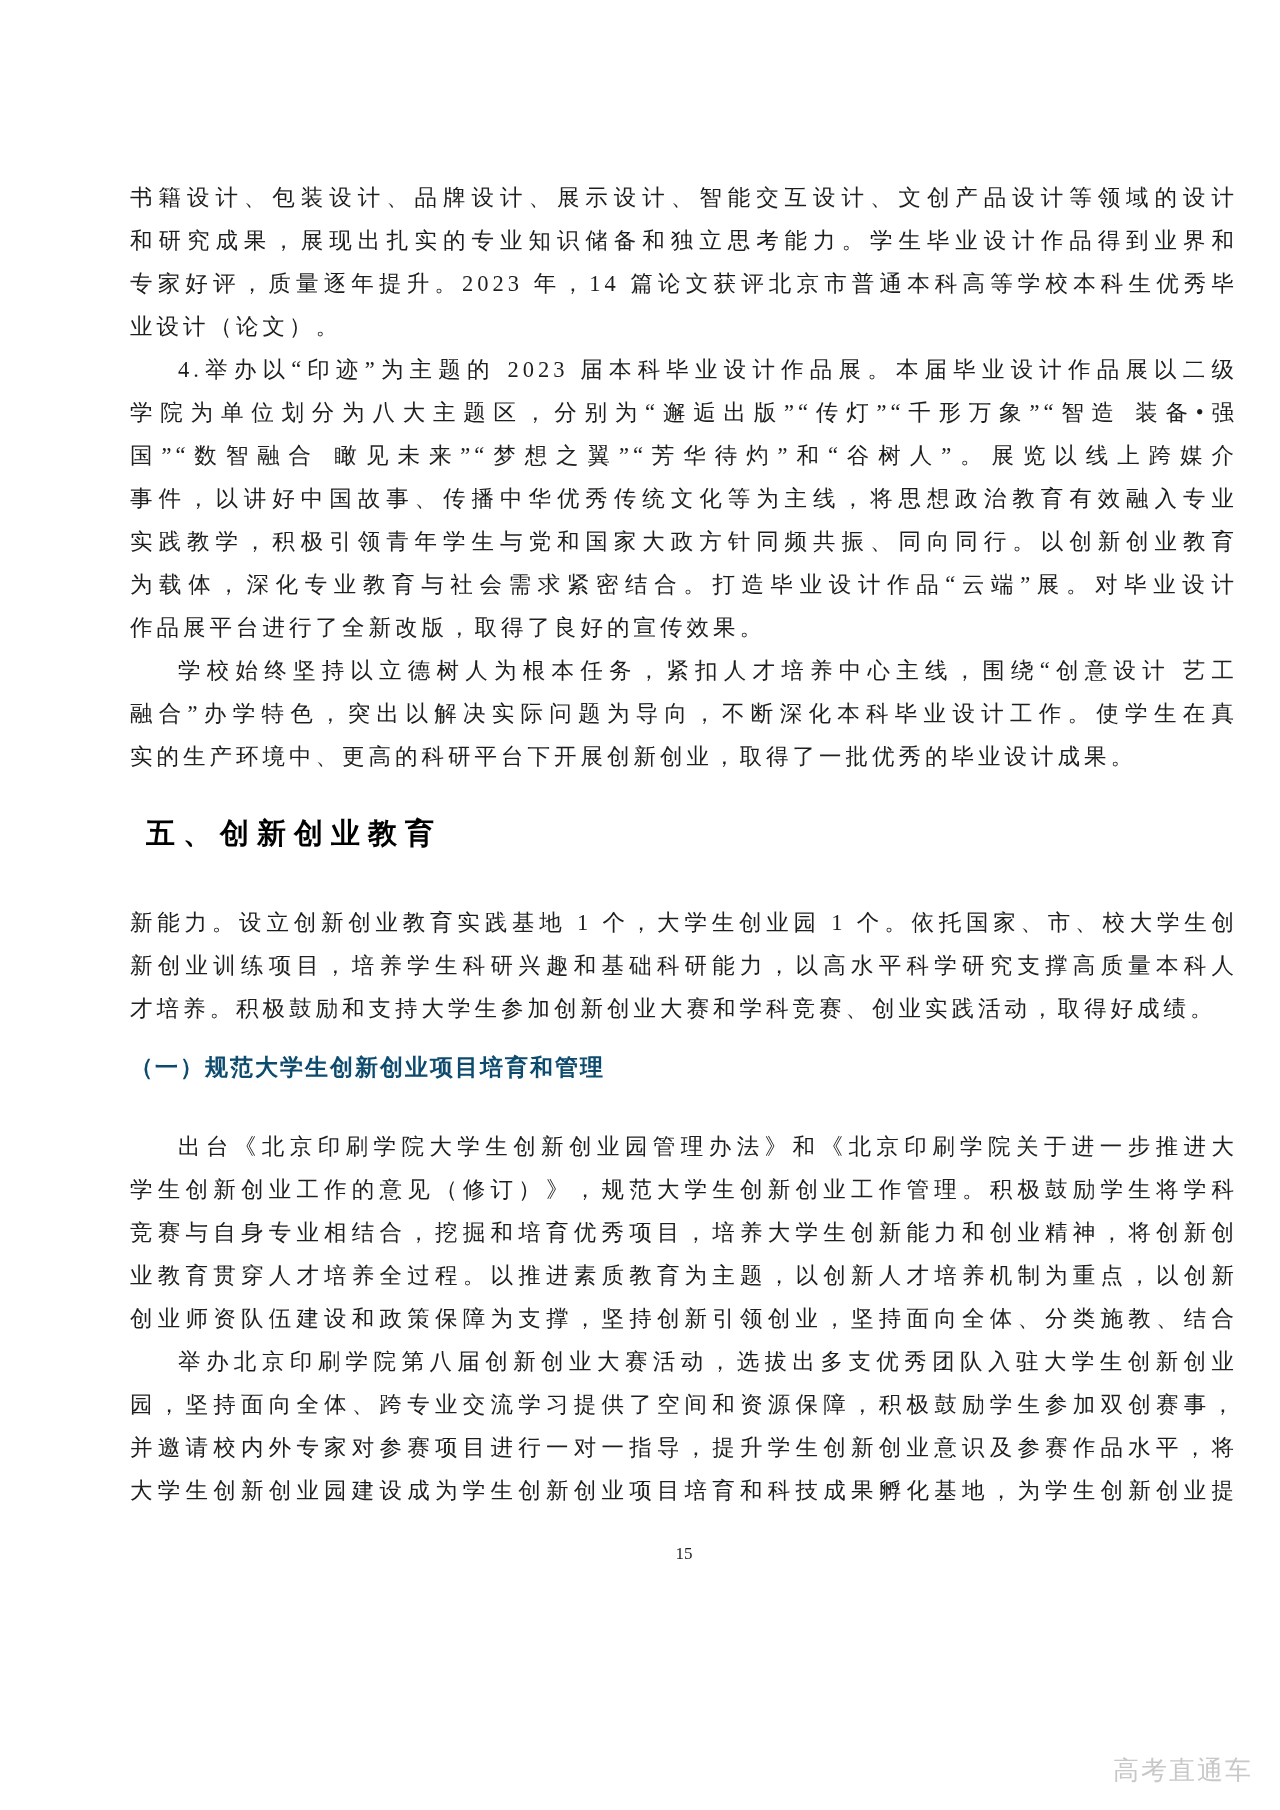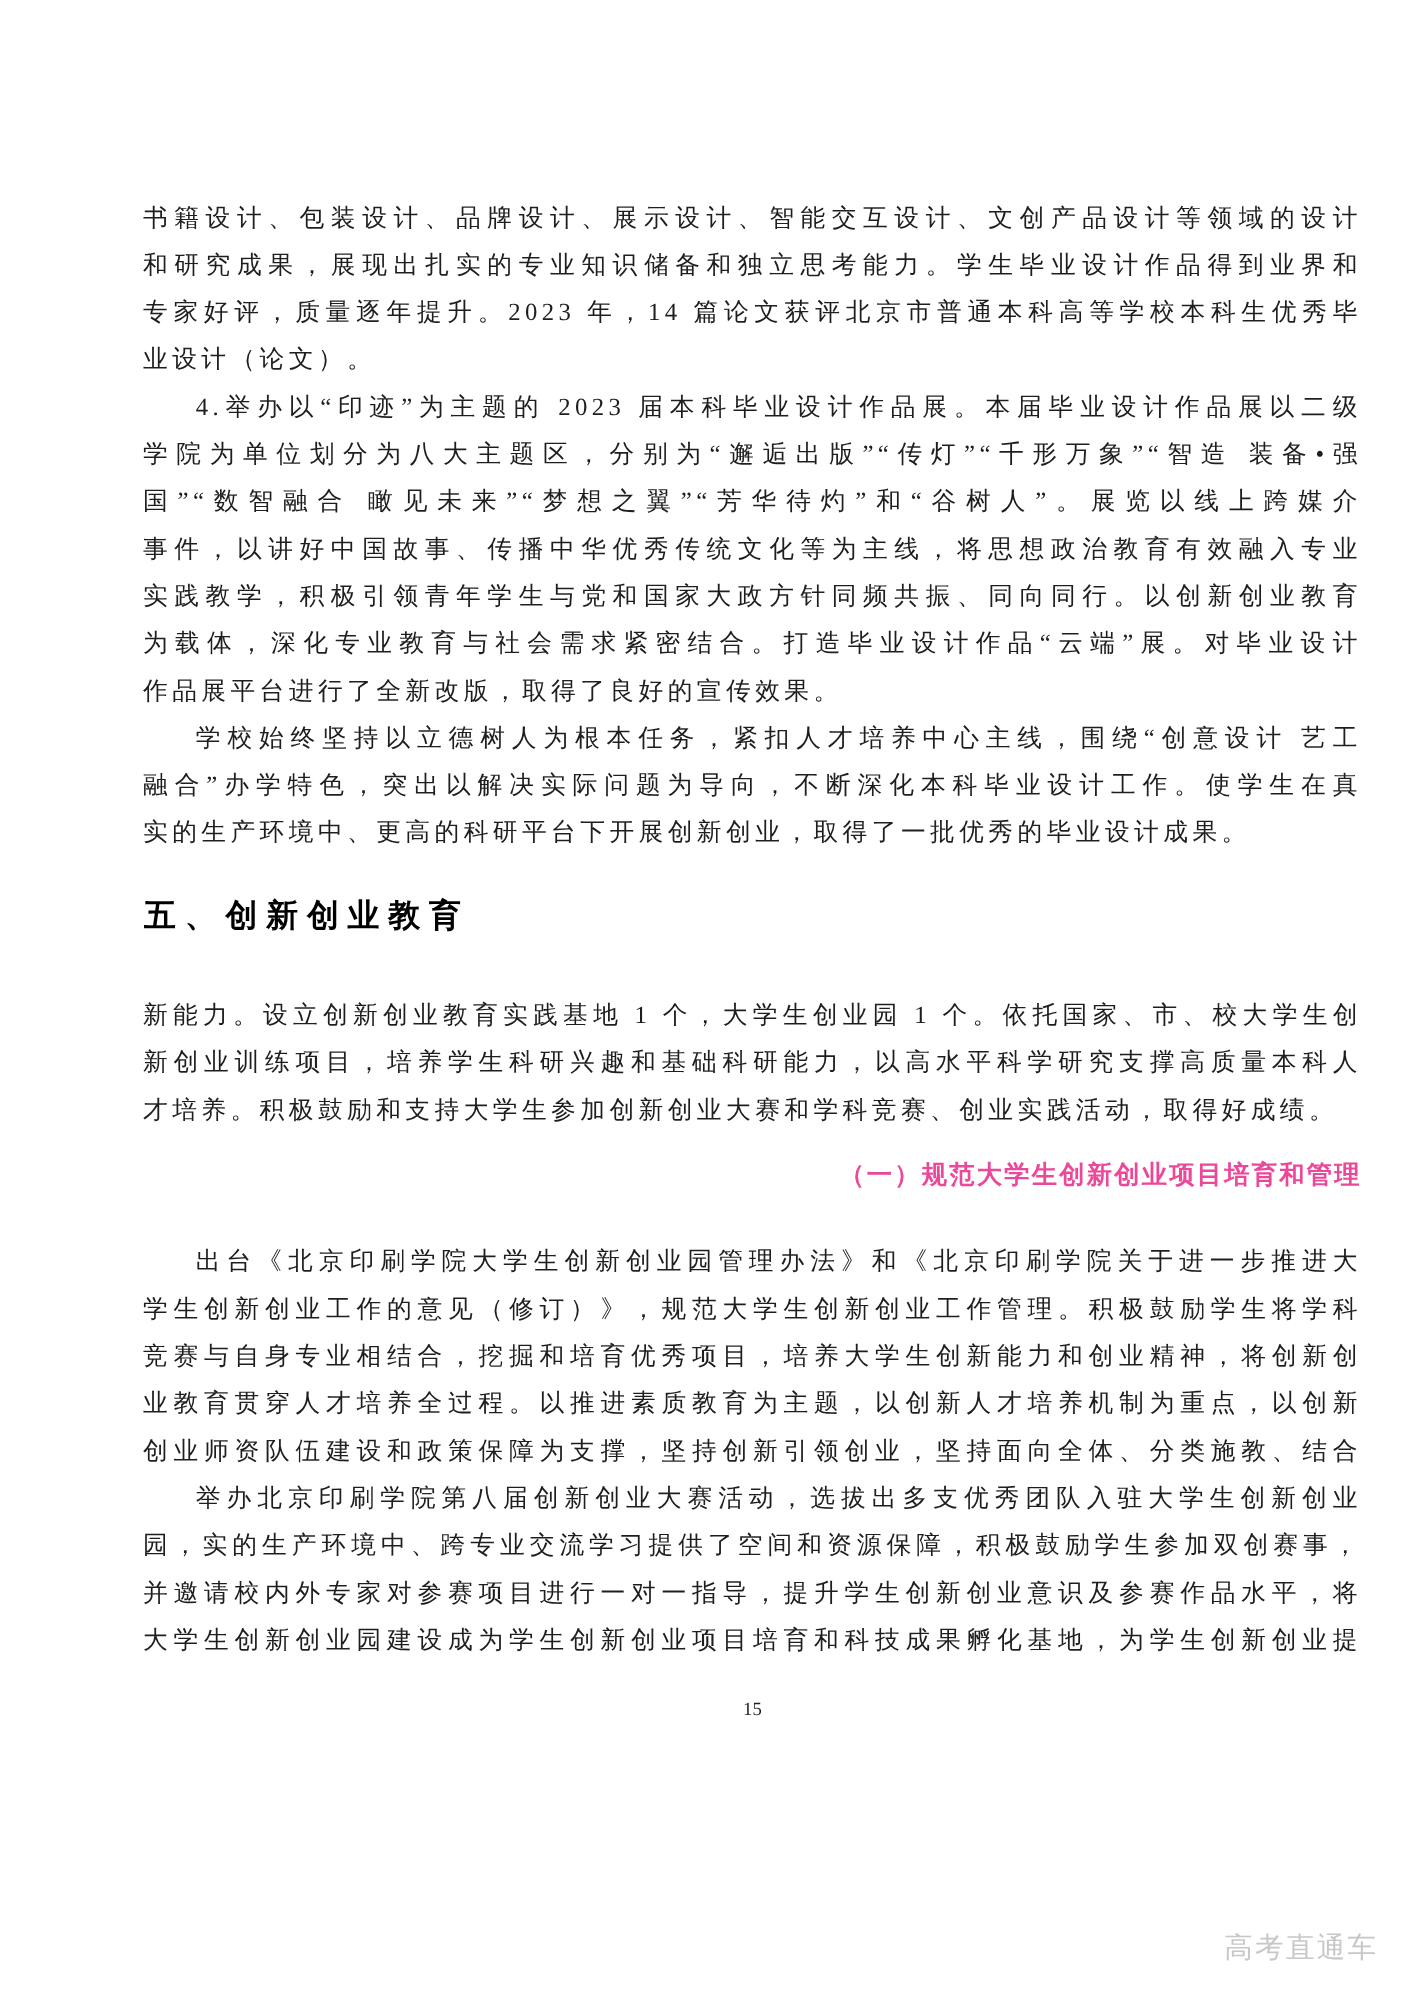--- a/index.html
+++ b/index.html
@@ -31,31 +31,30 @@
   .line.first {
     text-indent: 48px;
   }
   .h1 {
     font-family: "Liberation Sans", "DejaVu Sans", sans-serif;
     font-weight: bold;
     font-size: 29px;
     line-height: 43px;
     letter-spacing: 8px;
     color: #000000;
-    margin: 34px 0 46px 1px;
+    margin: 34px 0 46px 16px;
   }
   .h2 {
     font-family: "Liberation Sans", "DejaVu Sans", sans-serif;
     font-weight: bold;
     font-size: 23px;
     line-height: 43px;
     letter-spacing: 2px;
-    color: #ec4899;
+    color: #0c4a6e;
     margin: 16px 0 36px 0;
-    text-align: right;
   }
   .pagenum {
     margin-top: 20px;
     text-align: center;
     font-size: 17px;
     line-height: 43px;
     letter-spacing: 0;
     color: #1e1e1e;
   }
   .watermark {
@@ -109,21 +108,21 @@
   <div>
     <div class="line first">出台《北京印刷学院大学生创新创业园管理办法》和《北京印刷学院关于进一步推进大</div>
     <div class="line">学生创新创业工作的意见（修订）》，规范大学生创新创业工作管理。积极鼓励学生将学科</div>
     <div class="line">竞赛与自身专业相结合，挖掘和培育优秀项目，培养大学生创新能力和创业精神，将创新创</div>
     <div class="line">业教育贯穿人才培养全过程。以推进素质教育为主题，以创新人才培养机制为重点，以创新</div>
     <div class="line">创业师资队伍建设和政策保障为支撑，坚持创新引领创业，坚持面向全体、分类施教、结合</div>
   </div>
 
   <div>
     <div class="line first">举办北京印刷学院第八届创新创业大赛活动，选拔出多支优秀团队入驻大学生创新创业</div>
-    <div class="line">园，实的生产环境中、跨专业交流学习提供了空间和资源保障，积极鼓励学生参加双创赛事，</div>
+    <div class="line">园，坚持面向全体、跨专业交流学习提供了空间和资源保障，积极鼓励学生参加双创赛事，</div>
     <div class="line">并邀请校内外专家对参赛项目进行一对一指导，提升学生创新创业意识及参赛作品水平，将</div>
     <div class="line">大学生创新创业园建设成为学生创新创业项目培育和科技成果孵化基地，为学生创新创业提</div>
   </div>
 
   <div class="pagenum">15</div>
 
 </div>
 
 <div class="watermark">高考直通车</div>
 

